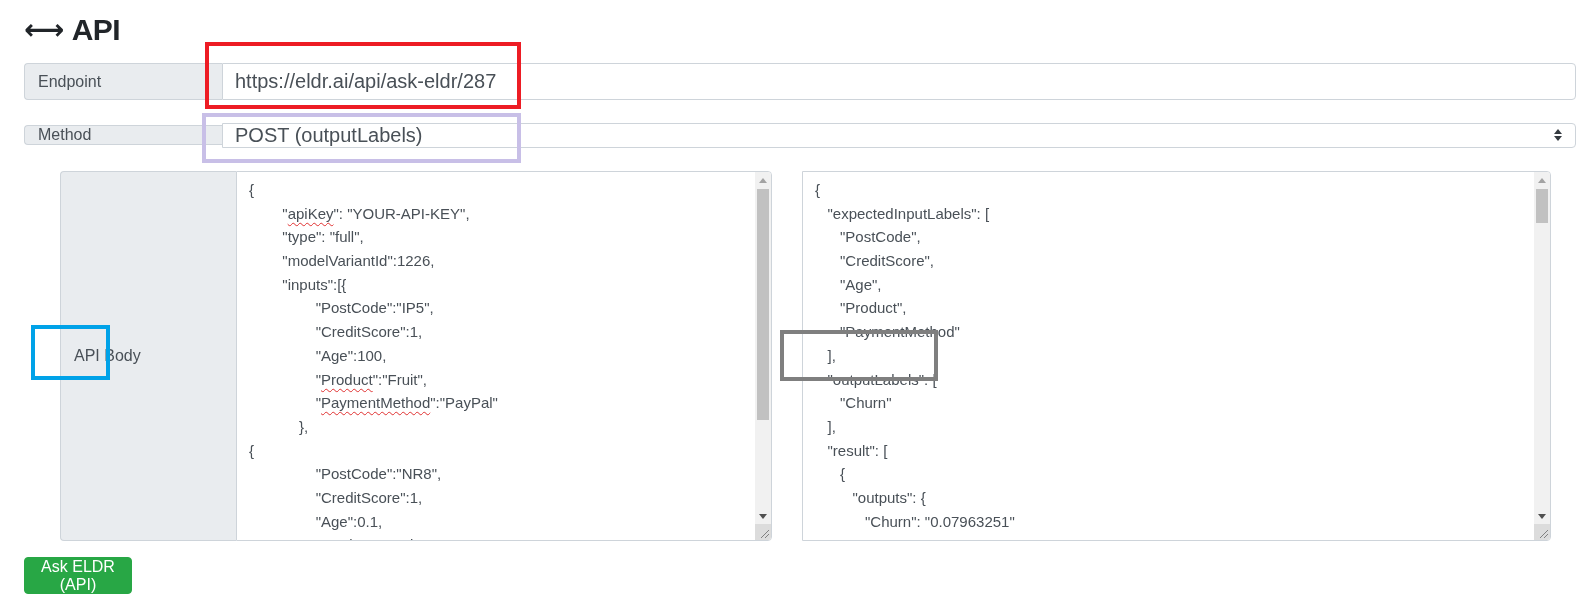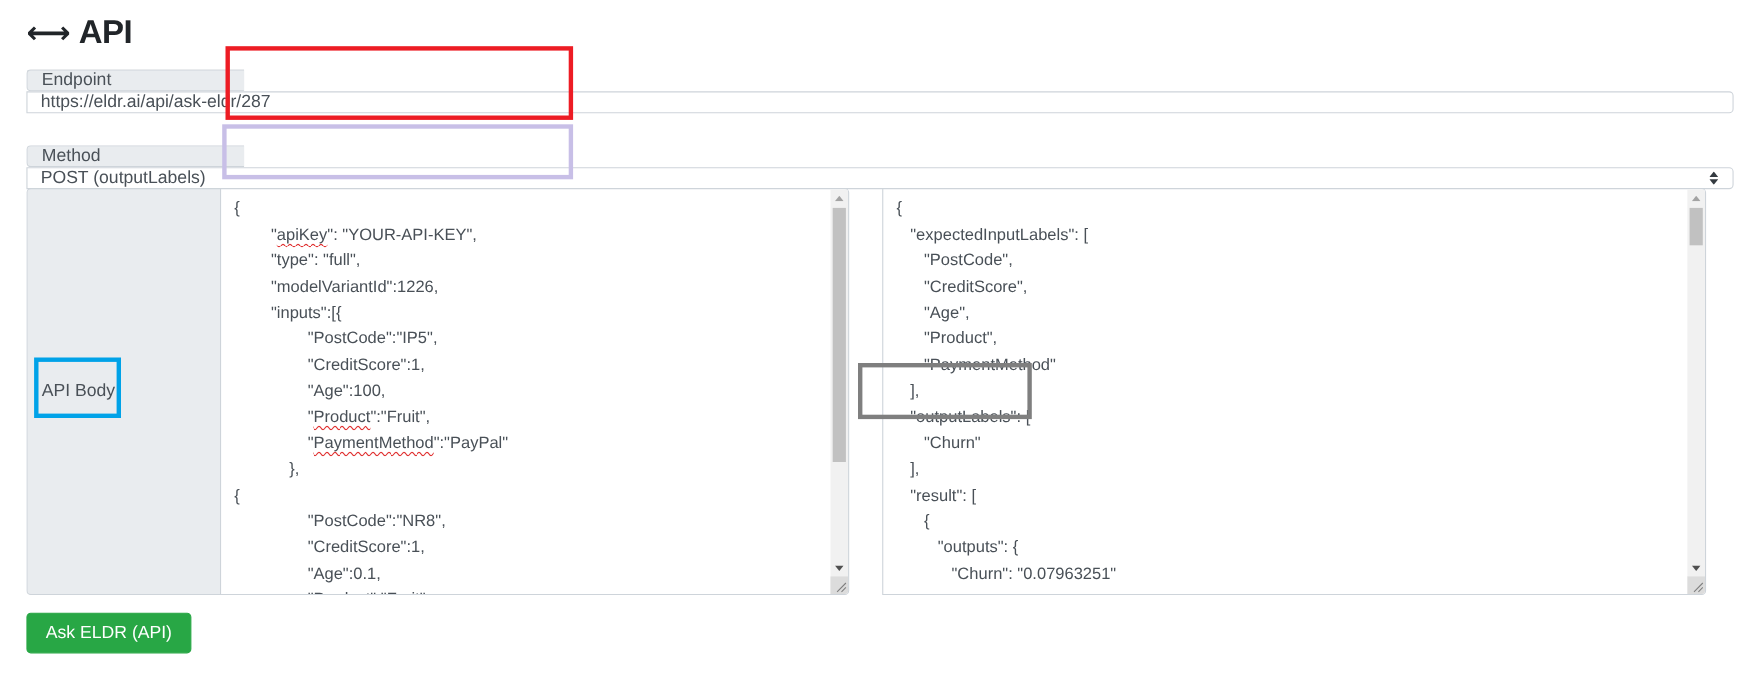--- a/index.html
+++ b/index.html
@@ -2,44 +2,44 @@
 <html><head>
   <meta charset="utf-8">
   <style>
     * { box-sizing: border-box; margin: 0; padding: 0; }
     html, body { width: 1579px; height: 614px; background: #ffffff; overflow: hidden; }
     body { font-family: "Liberation Sans", "DejaVu Sans", sans-serif; color: #495057; position: relative; }
 
     .title { position: absolute; left: 24px; top: 12px; height: 36px; display: flex; align-items: center; color: #212529; font-weight: bold; font-size: 30px; letter-spacing: -0.5px; }
     .title .arrow { font-size: 28px; margin-right: 8px; line-height: 1; }
 
-    .row { position: absolute; left: 24px; width: 1552px; display: flex; flex-direction: column; }
+    .row { position: absolute; left: 24px; width: 1552px; display: flex; }
     .prepend { width: 198px; background: #e9ecef; border: 1px solid #ced4da; border-right: none; border-radius: 4px 0 0 4px; font-size: 16px; color: #495057; display: flex; align-items: center; padding-left: 13px; }
-    .field { flex: 1; background: #ffffff; border: 1px solid #ced4da; border-radius: 0 4px 4px 0; font-size: 16px; color: #495057; display: flex; align-items: center; padding-left: 12px; position: relative; }
+    .field { flex: 1; background: #ffffff; border: 1px solid #ced4da; border-radius: 0 4px 4px 0; font-size: 20px; color: #495057; display: flex; align-items: center; padding-left: 12px; position: relative; }
     .row-endpoint { top: 63px; height: 37px; }
-    .row-method { top: 132px; height: 38px; }
+    .row-method { top: 116px; height: 38px; align-items: center; }
     .select-caret { position: absolute; right: 13px; top: 50%; transform: translateY(-50%); width: 8px; height: 12px; }
 
     .ta-group { position: absolute; top: 171px; height: 370px; display: flex; }
     .ta-left { left: 24px; width: 748px; }
     .ta-right { left: 802px; width: 749px; }
-    .ta-group .prepend { width: 176px; }
+    .ta-group .prepend { width: 176px; margin-left: 36px; }
     .ta-box { flex: 1; border: 1px solid #ced4da; border-radius: 0 4px 4px 0; background: #fff; position: relative; overflow: hidden; }
     .code { position: absolute; left: 12px; top: 6px; right: 20px; font-size: 15px; line-height: 23.7px; color: #495057; white-space: pre; }
     .code .line { height: 23.7px; }
     .squig { text-decoration: underline wavy #e03030; text-decoration-thickness: 1px; text-underline-offset: 3px; }
 
     .scrollbar { position: absolute; right: 0; top: 0; bottom: 0; width: 16px; background: #f1f1f1; }
     .sb-up, .sb-down { position: absolute; left: 0; width: 16px; height: 16px; display: flex; align-items: center; justify-content: center; }
     .sb-up { top: 0; }
     .sb-down { bottom: 16px; }
     .sb-thumb { position: absolute; left: 2px; width: 12px; background: #c1c1c1; }
     .sb-corner { position: absolute; right: 0; bottom: 0; width: 16px; height: 16px; background: #dcdcdc; }
 
-    .btn-ask { position: absolute; left: 24px; top: 557px; width: 150px; height: 37px; background: #28a745; color: #ffffff; border: 1px solid #28a745; border-radius: 4px; font-size: 16px; font-family: "Liberation Sans", sans-serif; display: flex; align-items: center; justify-content: center; cursor: pointer; }
+    .btn-ask { position: absolute; left: 24px; top: 557px; width: 108px; height: 37px; background: #28a745; color: #ffffff; border: 1px solid #28a745; border-radius: 4px; font-size: 16px; font-family: "Liberation Sans", sans-serif; display: flex; align-items: center; justify-content: center; cursor: pointer; }
 
     .hl { position: absolute; pointer-events: none; }
     .hl-red { left: 205px; top: 42px; width: 316px; height: 67px; border: 4px solid #ed1c24; }
     .hl-purple { left: 202px; top: 113px; width: 319px; height: 50px; border: 4px solid #c8bfe7; }
     .hl-blue { left: 31px; top: 325px; width: 79px; height: 55px; border: 4px solid #00a2e8; }
     .hl-gray { left: 780px; top: 330px; width: 158px; height: 51px; border: 4px solid #7f7f7f; }
   </style>
 </head>
 <body>
 

